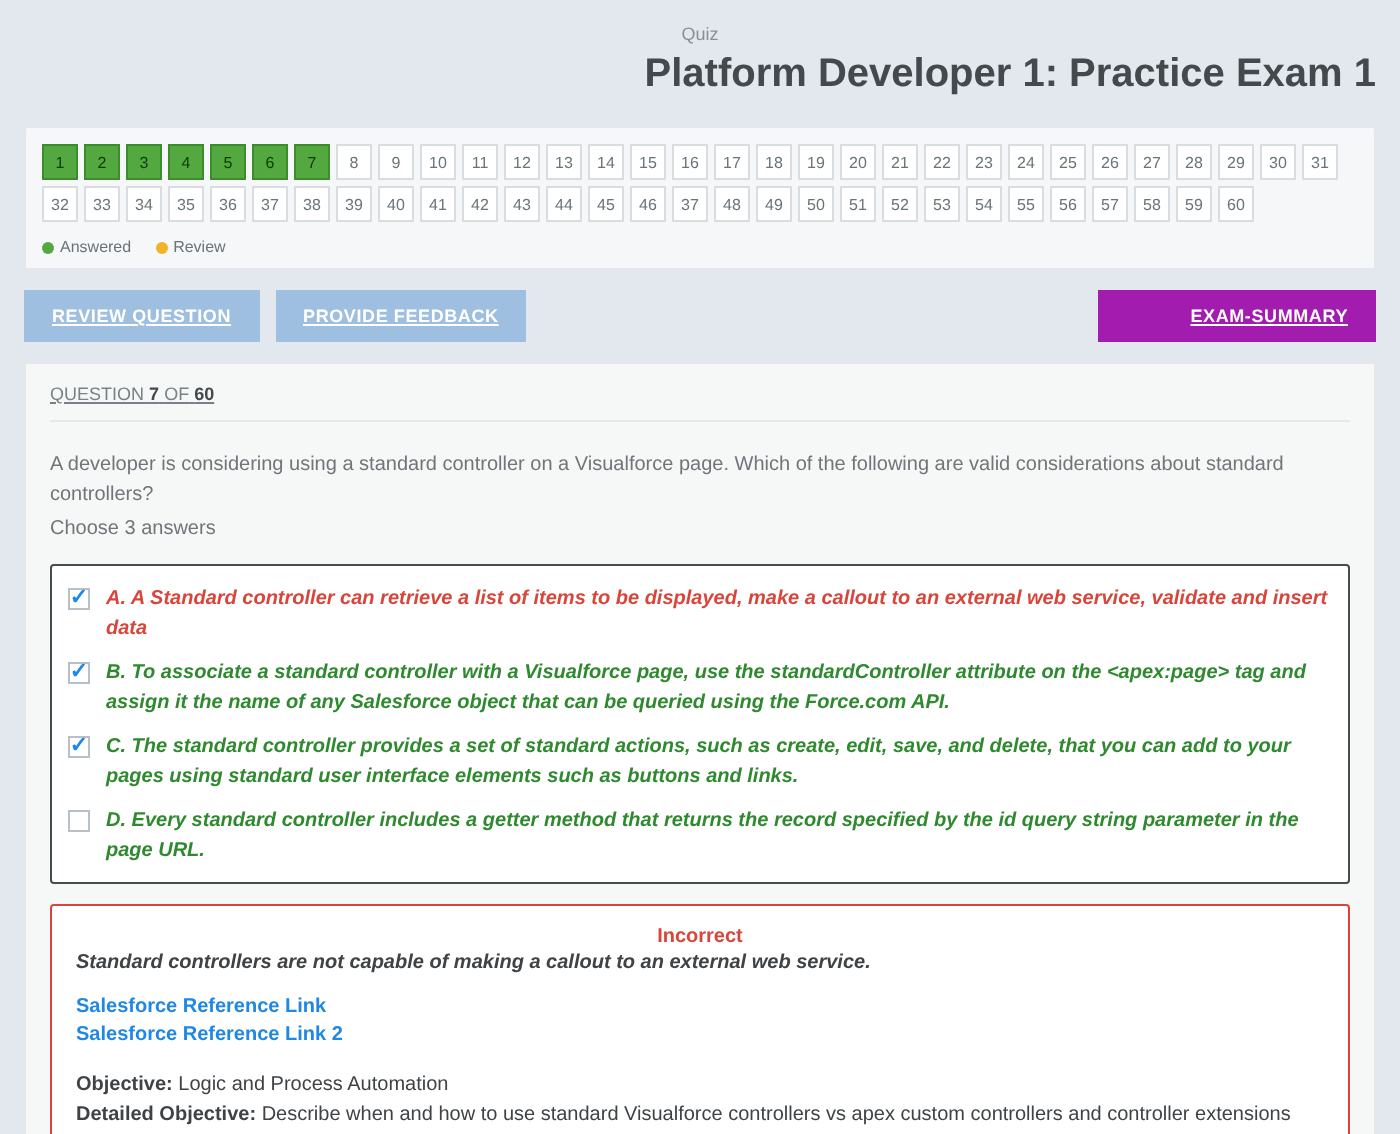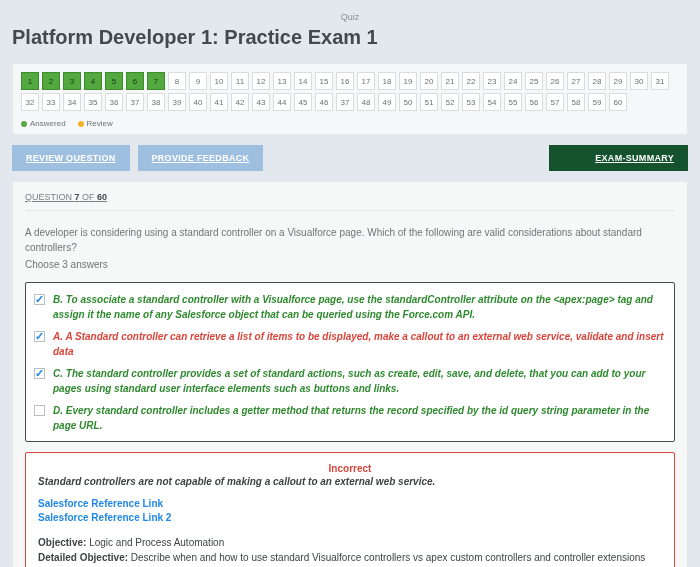--- a/index.html
+++ b/index.html
@@ -1,31 +1,31 @@
 <!DOCTYPE html>
 <html><head>
 <meta charset="utf-8">
 <style>
   *{box-sizing:border-box;margin:0;padding:0;}
   body{background:#e2e8ed;font-family:"Helvetica Neue",Arial,sans-serif;min-width:700px;}
   .stage{width:700px;margin:0 auto;padding:10px 12px 20px;}
   .quiz-label{text-align:center;font-size:9px;color:#8a8f93;margin-top:2px;}
-  .page-title{text-align:left;font-size:20px;font-weight:700;color:#43494d;margin-top:4px;margin-bottom:14px;}
+  .page-title{text-align:right;font-size:20px;font-weight:700;color:#43494d;margin-top:4px;margin-bottom:14px;}
   .panel{background:#f5f7f8;border:1px solid #e4e8ea;border-radius:2px;padding:8px 8px 6px;margin-bottom:10px;}
   .nav-grid{display:flex;flex-wrap:wrap;gap:3px;}
   .nav-cell{width:18px;height:18px;background:#fff;border:1px solid #d8dde0;font-size:8px;color:#6a7378;display:flex;align-items:center;justify-content:center;cursor:pointer;}
   .nav-cell.answered{background:#53a93f;border-color:#3b8c2a;color:#0f3a06;}
   .legend{display:flex;gap:12px;margin-top:8px;font-size:8px;color:#6a7378;align-items:flex-end;}
   .legend span{display:flex;align-items:center;gap:3px;}
   .dot{width:6px;height:6px;border-radius:50%;}
   .dot.green{background:#53a93f;}
   .dot.orange{background:#f0b429;}
   .btn-row{display:flex;gap:8px;margin-bottom:10px;}
   .btn{background:#9ebfe0;color:#fff;font-size:9px;font-weight:700;letter-spacing:.3px;padding:8px 14px;border:none;cursor:pointer;text-decoration:underline;}
-  .btn.summary{margin-left:auto;background:#14532d;padding-left:46px;}
+  .btn.summary{margin-left:auto;background:#a21caf;padding-left:46px;}
   .qpanel{background:#f6f8f8;border:1px solid #e4e8ea;border-radius:2px;padding:10px 12px 14px;}
   .qhead{font-size:9px;color:#7a8186;border-bottom:1px solid #e4e8ea;padding-bottom:8px;margin-bottom:14px;text-decoration:underline;}
   .qhead b{color:#43494d;}
   .qprompt{font-size:10px;color:#6f7579;line-height:1.5;margin-bottom:4px;}
   .qchoose{font-size:10px;color:#6f7579;margin-bottom:12px;}
   .answers{border:1px solid #474c4f;background:#fff;border-radius:2px;padding:6px 8px 4px;margin-bottom:10px;}
   .ans{display:flex;align-items:flex-start;gap:8px;padding:4px 0;}
   .chk{width:11px;height:11px;border:1px solid #b7c0c7;margin-top:1px;flex-shrink:0;display:flex;align-items:center;justify-content:center;}
   .chk.on::after{content:"✓";color:#1f87e5;font-size:11px;font-weight:700;line-height:1;}
   .ans-text{font-size:10px;font-style:italic;font-weight:700;line-height:1.45;}
@@ -127,27 +127,27 @@
   </div>
 
   <div class="qpanel">
     <div class="qhead">
       <span>QUESTION</span> <b>7</b> <span>OF</span> <b>60</b>
     </div>
     <div class="qprompt">A developer is considering using a standard controller on a Visualforce page. Which of the following are valid considerations about standard controllers?</div>
     <div class="qchoose">Choose 3 answers</div>
 
     <div class="answers" id="answers">
+        <div class="ans red">
+          <div class="chk on"></div>
+          <div class="ans-text">A. A Standard controller can retrieve a list of items to be displayed, make a callout to an external web service, validate and insert data</div>
+        </div>
         <div class="ans green">
           <div class="chk on"></div>
           <div class="ans-text">B. To associate a standard controller with a Visualforce page, use the standardController attribute on the &lt;apex:page&gt; tag and assign it the name of any Salesforce object that can be queried using the Force.com API.</div>
-        </div>
-        <div class="ans red">
-          <div class="chk on"></div>
-          <div class="ans-text">A. A Standard controller can retrieve a list of items to be displayed, make a callout to an external web service, validate and insert data</div>
         </div>
         <div class="ans green">
           <div class="chk on"></div>
           <div class="ans-text">C. The standard controller provides a set of standard actions, such as create, edit, save, and delete, that you can add to your pages using standard user interface elements such as buttons and links.</div>
         </div>
         <div class="ans green">
           <div class="chk"></div>
           <div class="ans-text">D. Every standard controller includes a getter method that returns the record specified by the id query string parameter in the page URL.</div>
         </div>
       </div>

